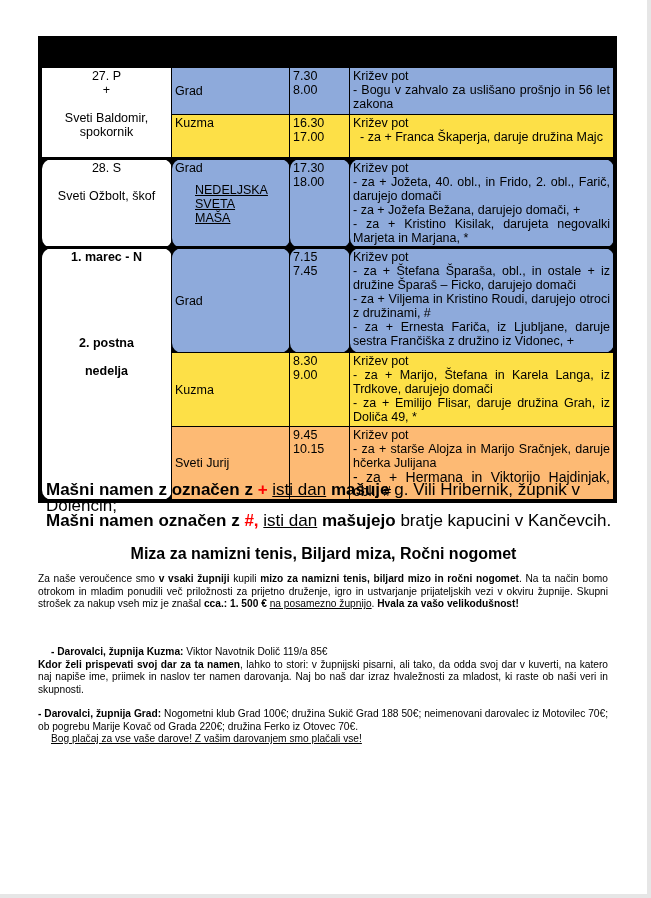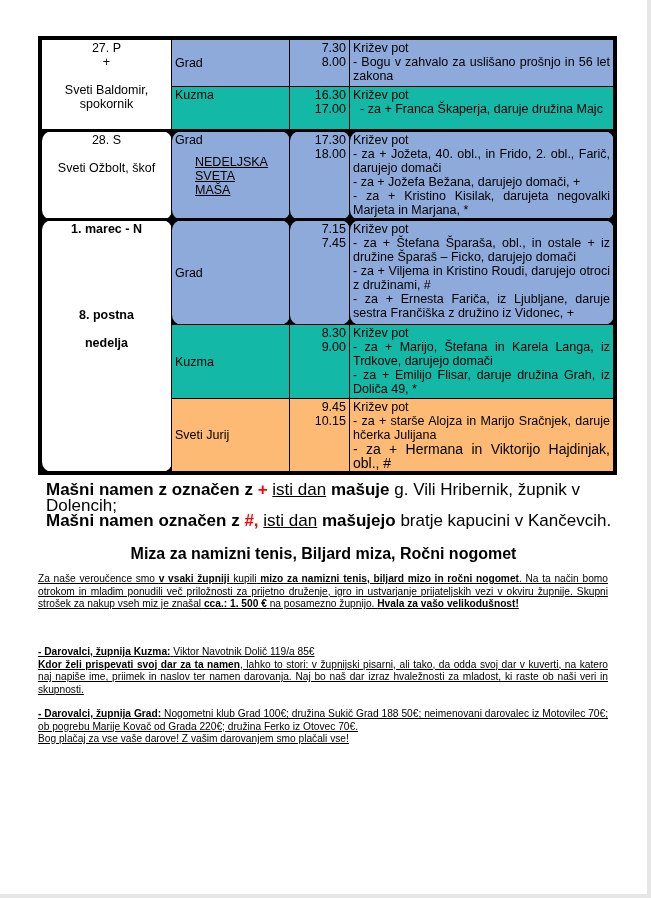--- a/index.html
+++ b/index.html
@@ -9,48 +9,48 @@
   }
   .page {
     position:absolute; left:0; top:0; width:647px; height:894px; background:#ffffff;
   }
   .sched {
     position:absolute; left:38px; top:36px; width:573px;
     border:3px solid #000; background:#000;
   }
   table.sched-table {
     border-collapse:collapse; width:100%; table-layout:fixed;
-    font-size:12.5px; line-height:14px;
+    font-size:12.5px; line-height:14px;margin-top:28px;
   }
   table.sched-table td {
     border:1px solid #000; vertical-align:top; padding:1px 3px;
   }
   td.daycell { background:#fff; text-align:center; }
   tr.daysep td { border-top:3px solid #000;border-radius:10px; }
   td.loc { text-align:left; }
-  td.time { text-align:right; }
+  td.time { text-align:left; }
   td.intent { text-align:justify; }
   .blue { background:#8eaadb; }
-  .orange { background:#14b8a6; }
+  .orange { background:#fde047; }
   .grey { background:#fdba74; }
   .u { text-decoration:underline; }
   .b { font-weight:bold; }
   .red { color:#ff0000; font-weight:bold; }
   .vmid { vertical-align:middle !important; }
   .legend {
     position:absolute; left:46px; top:482px; width:580px; font-size:17px; line-height:15.5px;
   }
   .doc-title {
     position:absolute; left:0; width:647px; top:545px; text-align:center;
     font-weight:bold; font-size:16px;
   }
   .para {
-    position:absolute; left:38px; width:570px; font-size:10.2px; line-height:12.5px; text-align:justify;text-decoration:underline;
-  }
-  .line { display:block; }
+    position:absolute; left:38px; width:570px; font-size:10.2px; line-height:12.5px; text-align:justify;
+  }
+  .line { display:block;margin-left:13px; }
 </style>
 </head>
 <body>
 
 <div class="page">
 
   <div class="sched">
     <table class="sched-table">
       <colgroup>
         <col style="width:130px">
@@ -109,21 +109,21 @@
           <div>- za + Jožeta, 40. obl., in Frido, 2. obl., Farič, darujejo domači</div>
           <div>- za + Jožefa Bežana, darujejo domači, +</div>
           <div>- za + Kristino Kisilak, darujeta negovalki Marjeta in Marjana, *</div>
         </td>
       </tr>
 
       <tr class="daysep" style="height:105px">
         <td class="daycell" rowspan="3">
           <div class="b">1. marec - N</div>
           <div style="height:72px"></div>
-          <div class="b">8. postna</div>
+          <div class="b">2. postna</div>
           <div style="height:14px"></div>
           <div class="b">nedelja</div>
         </td>
         <td class="loc blue vmid"><span>Grad</span></td>
         <td class="time blue">
           <div>7.15</div>
           <div>7.45</div>
         </td>
         <td class="intent blue">
           <div>Križev pot</div>

